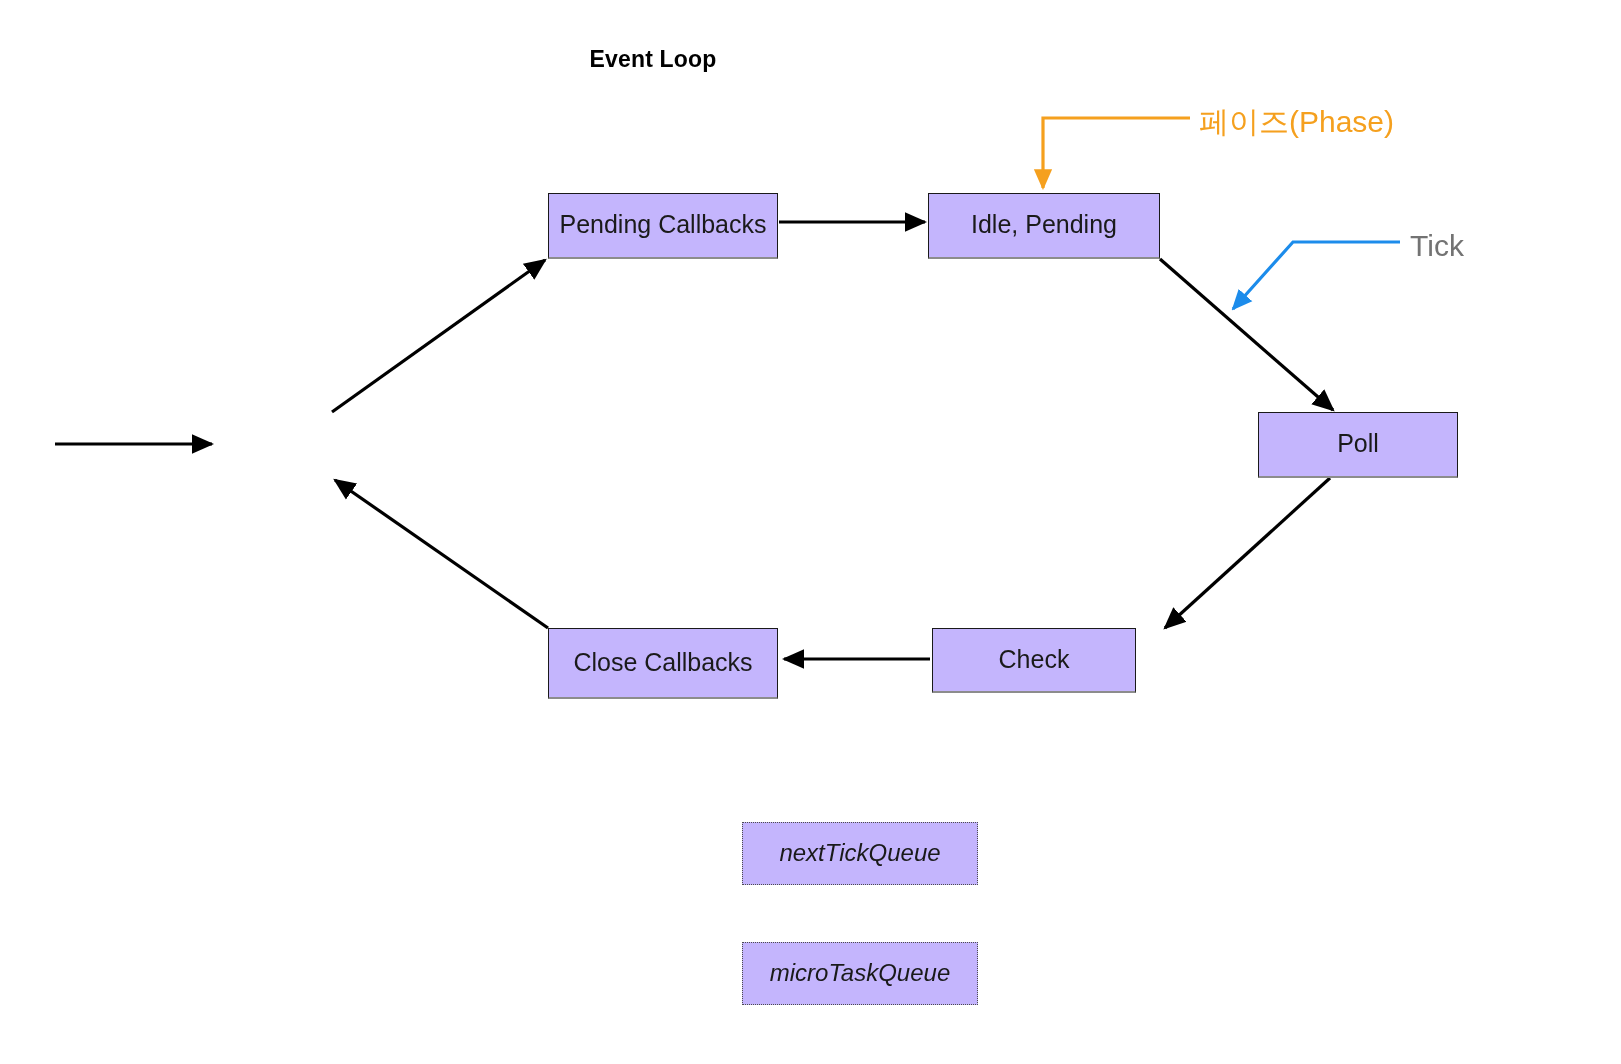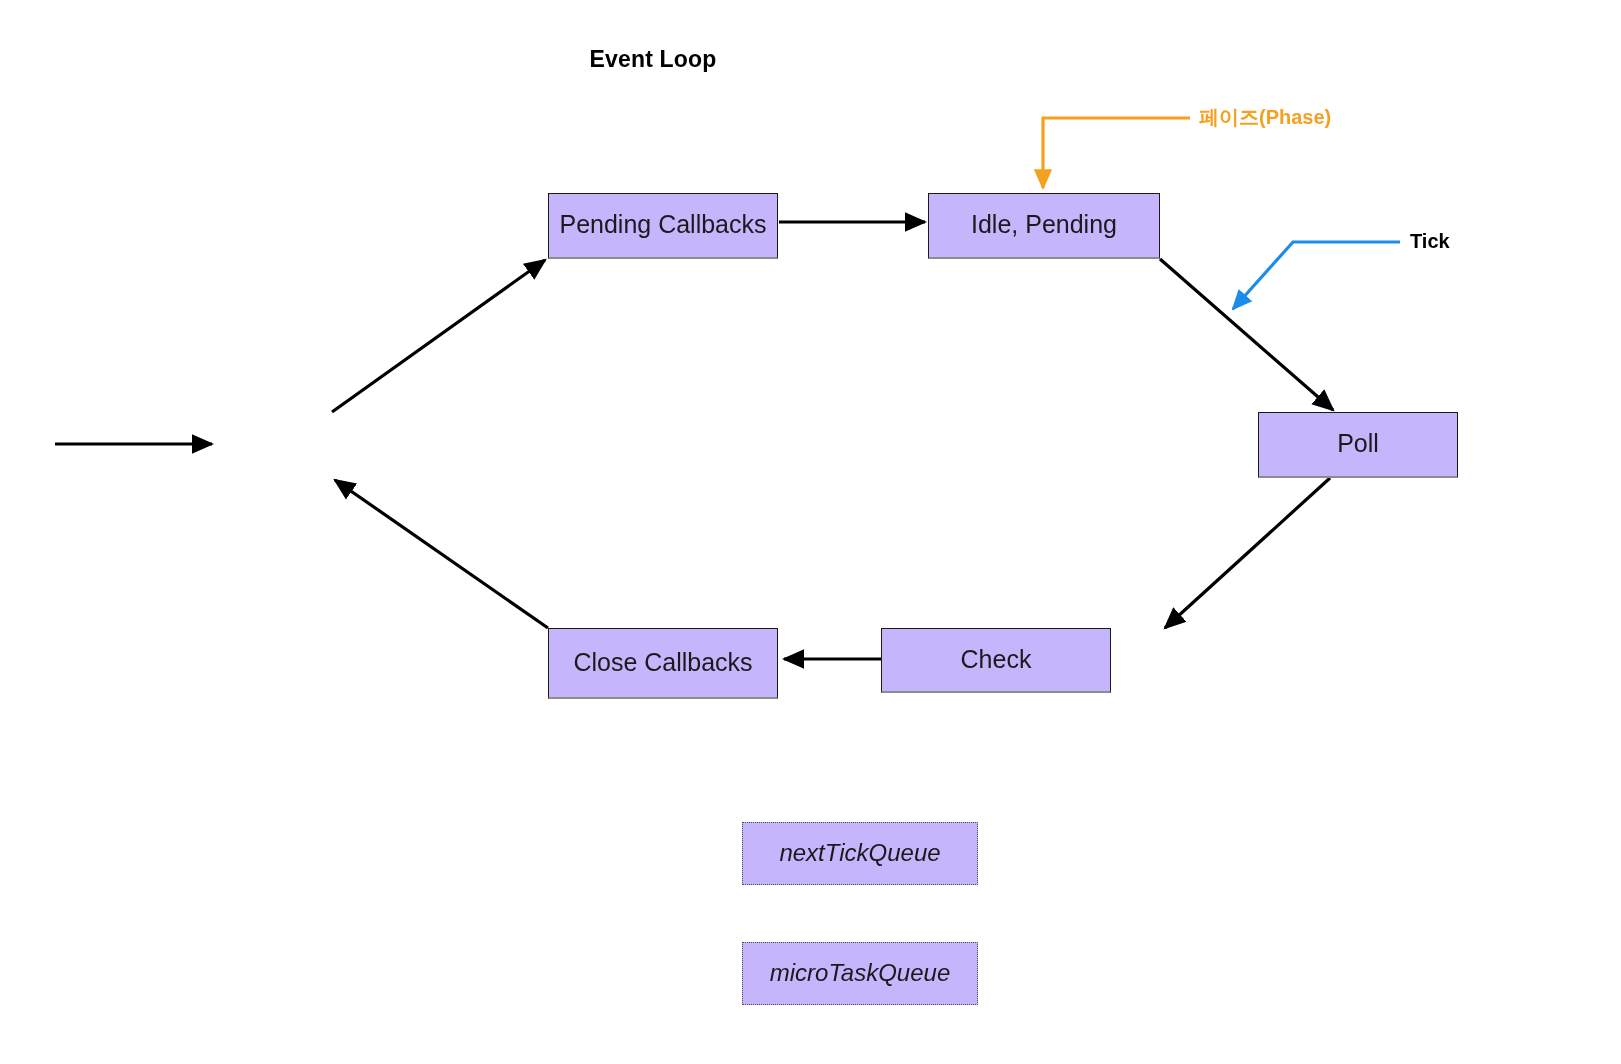--- a/index.html
+++ b/index.html
@@ -56,27 +56,27 @@
     font-size: 24px;
     font-style: italic;
   }
   .node-label {
     display: block;
     line-height: 1;
     padding-bottom: 2px;
   }
   .annot {
     position: absolute;
-    font-size: 20px;
-    font-weight: bold;
+    font-size: 30px;
+    font-weight: normal;
     white-space: nowrap;
     line-height: 1;
   }
   .annot.phase { color: #f5a01e; }
-  .annot.tick  { color: #000000; }
+  .annot.tick  { color: #737373; }
 </style>
 </head>
 <body>
 
 <div id="canvas">
 
   <div class="diagram-title">Event Loop</div>
 
   <svg id="wires" viewBox="0 0 1621 1064">
     <defs>
@@ -116,21 +116,21 @@
   </div>
 
   <div class="node" style="left:928px; top:193px; width:232px; height:66px;">
     <span class="node-label">Idle, Pending</span>
   </div>
 
   <div class="node" style="left:1258px; top:412px; width:200px; height:66px;">
     <span class="node-label">Poll</span>
   </div>
 
-  <div class="node" style="left:881px; top:628px; width:230px; height:65px;">
+  <div class="node" style="left:932px; top:628px; width:204px; height:65px;">
     <span class="node-label">Check</span>
   </div>
 
   <div class="node" style="left:548px; top:628px; width:230px; height:71px;">
     <span class="node-label">Close Callbacks</span>
   </div>
 
   <div class="node queue" style="left:742px; top:822px; width:236px; height:63px;">
     <span class="node-label">nextTickQueue</span>
   </div>

